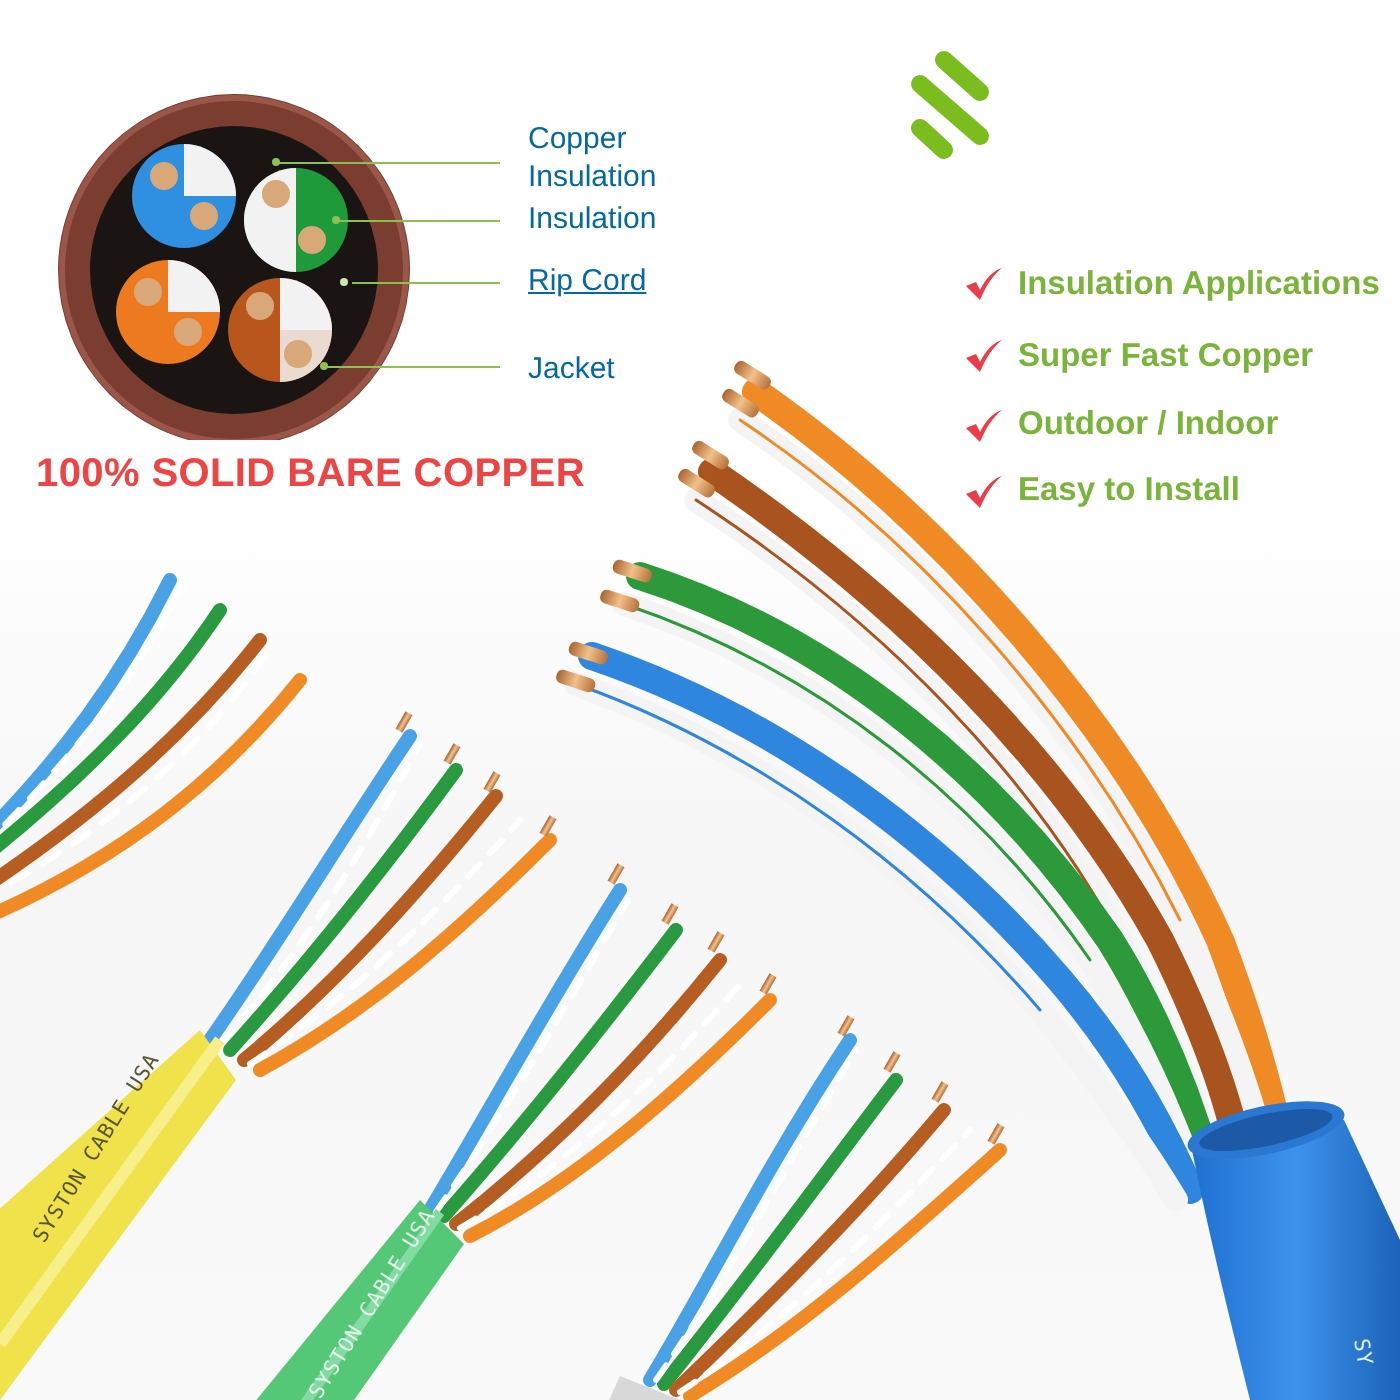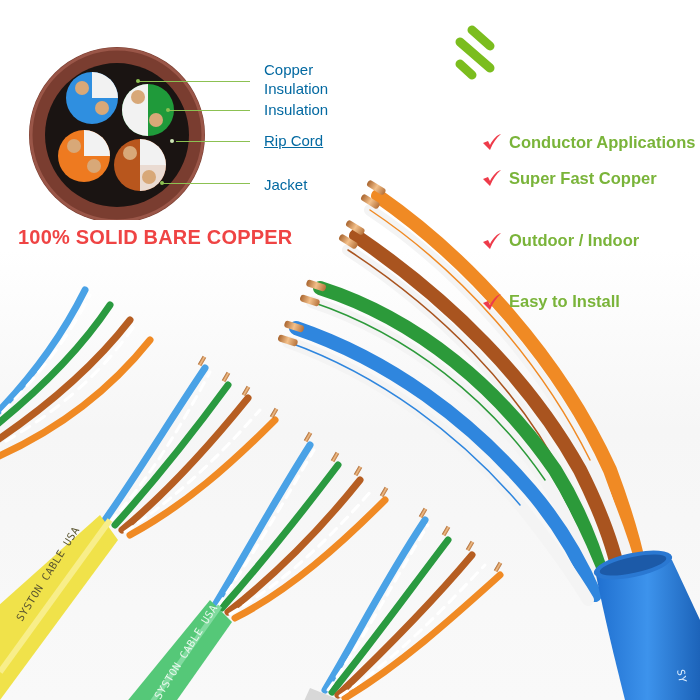--- a/index.html
+++ b/index.html
@@ -28,21 +28,21 @@
       white-space: nowrap;
     }
     .brand { position: absolute; left: 452px; top: 24px; display: flex; align-items: center; }
     .brand-mark { width: 50px; height: 56px; }
     .brand-word {
       font-size: 50px; font-weight: bold; color: #111111; letter-spacing: -1px;
       margin-left: 6px; line-height: 56px;
     }
     .features { position: absolute; left: 482px; top: 124px; }
     .feature-item { display: flex; align-items: center; height: 36px; }
-    .feature-item:nth-child(3), .feature-item:nth-child(4) { height: 33px; margin-top: 28px; }
+    .feature-item:nth-child(3), .feature-item:nth-child(4) { height: 33px; }
     .check-icon { width: 20px; height: 18px; margin-right: 7px; flex: none; }
     .feature-label {
       color: #7ab43a; font-weight: bold; font-size: 16.5px; white-space: nowrap;
     }
     .cables { position: absolute; left: 0; top: 0; width: 700px; height: 700px; }
     .jacket-text {
       font-family: "DejaVu Sans Mono", monospace; font-size: 10.5px; letter-spacing: 0.5px;
     }
   </style>
 </head>
@@ -230,21 +230,21 @@
       <line x1="8" y1="40" x2="20" y2="51"></line>
     </g>
   </svg>
 </div>
 
 <div class="features">
   <div class="feature-item">
     <svg class="check-icon" viewBox="0 0 20 18">
         <path d="M1 10 L6 8 L8 12 C 11 6, 15 2, 19 1 C 14 5, 11 10, 8 17 Z" fill="#ee3b4a"></path>
       </svg>
-    <span class="feature-label">Conductor Applications</span>
+    <span class="feature-label">Insulation Applications</span>
   </div>
   <div class="feature-item">
     <svg class="check-icon" viewBox="0 0 20 18">
         <path d="M1 10 L6 8 L8 12 C 11 6, 15 2, 19 1 C 14 5, 11 10, 8 17 Z" fill="#ee3b4a"></path>
       </svg>
     <span class="feature-label">Super Fast Copper</span>
   </div>
   <div class="feature-item">
     <svg class="check-icon" viewBox="0 0 20 18">
         <path d="M1 10 L6 8 L8 12 C 11 6, 15 2, 19 1 C 14 5, 11 10, 8 17 Z" fill="#ee3b4a"></path>

